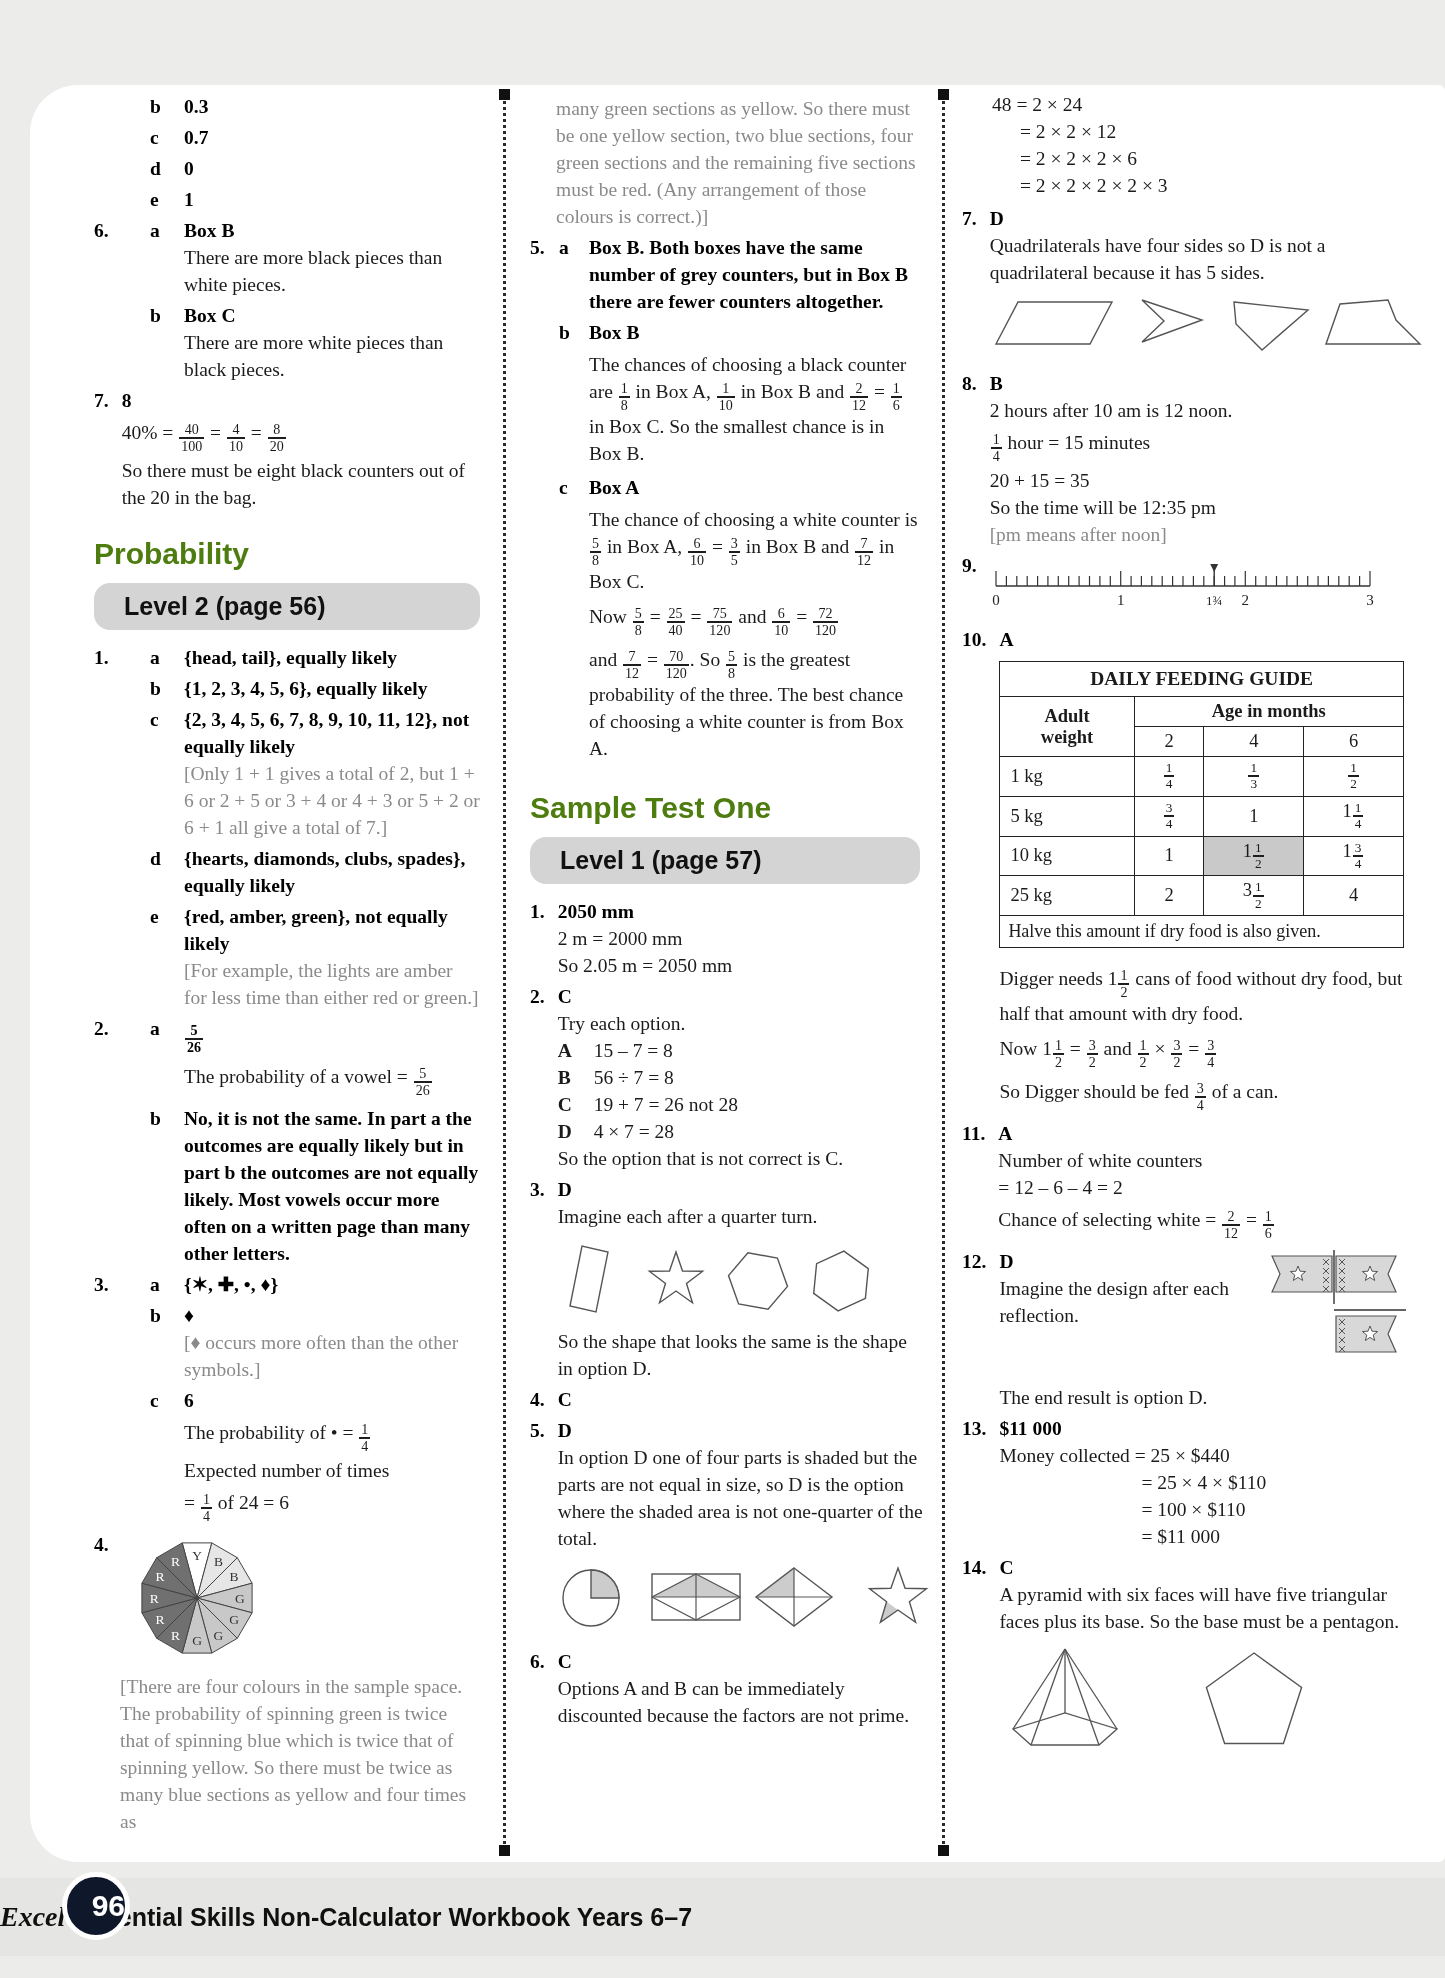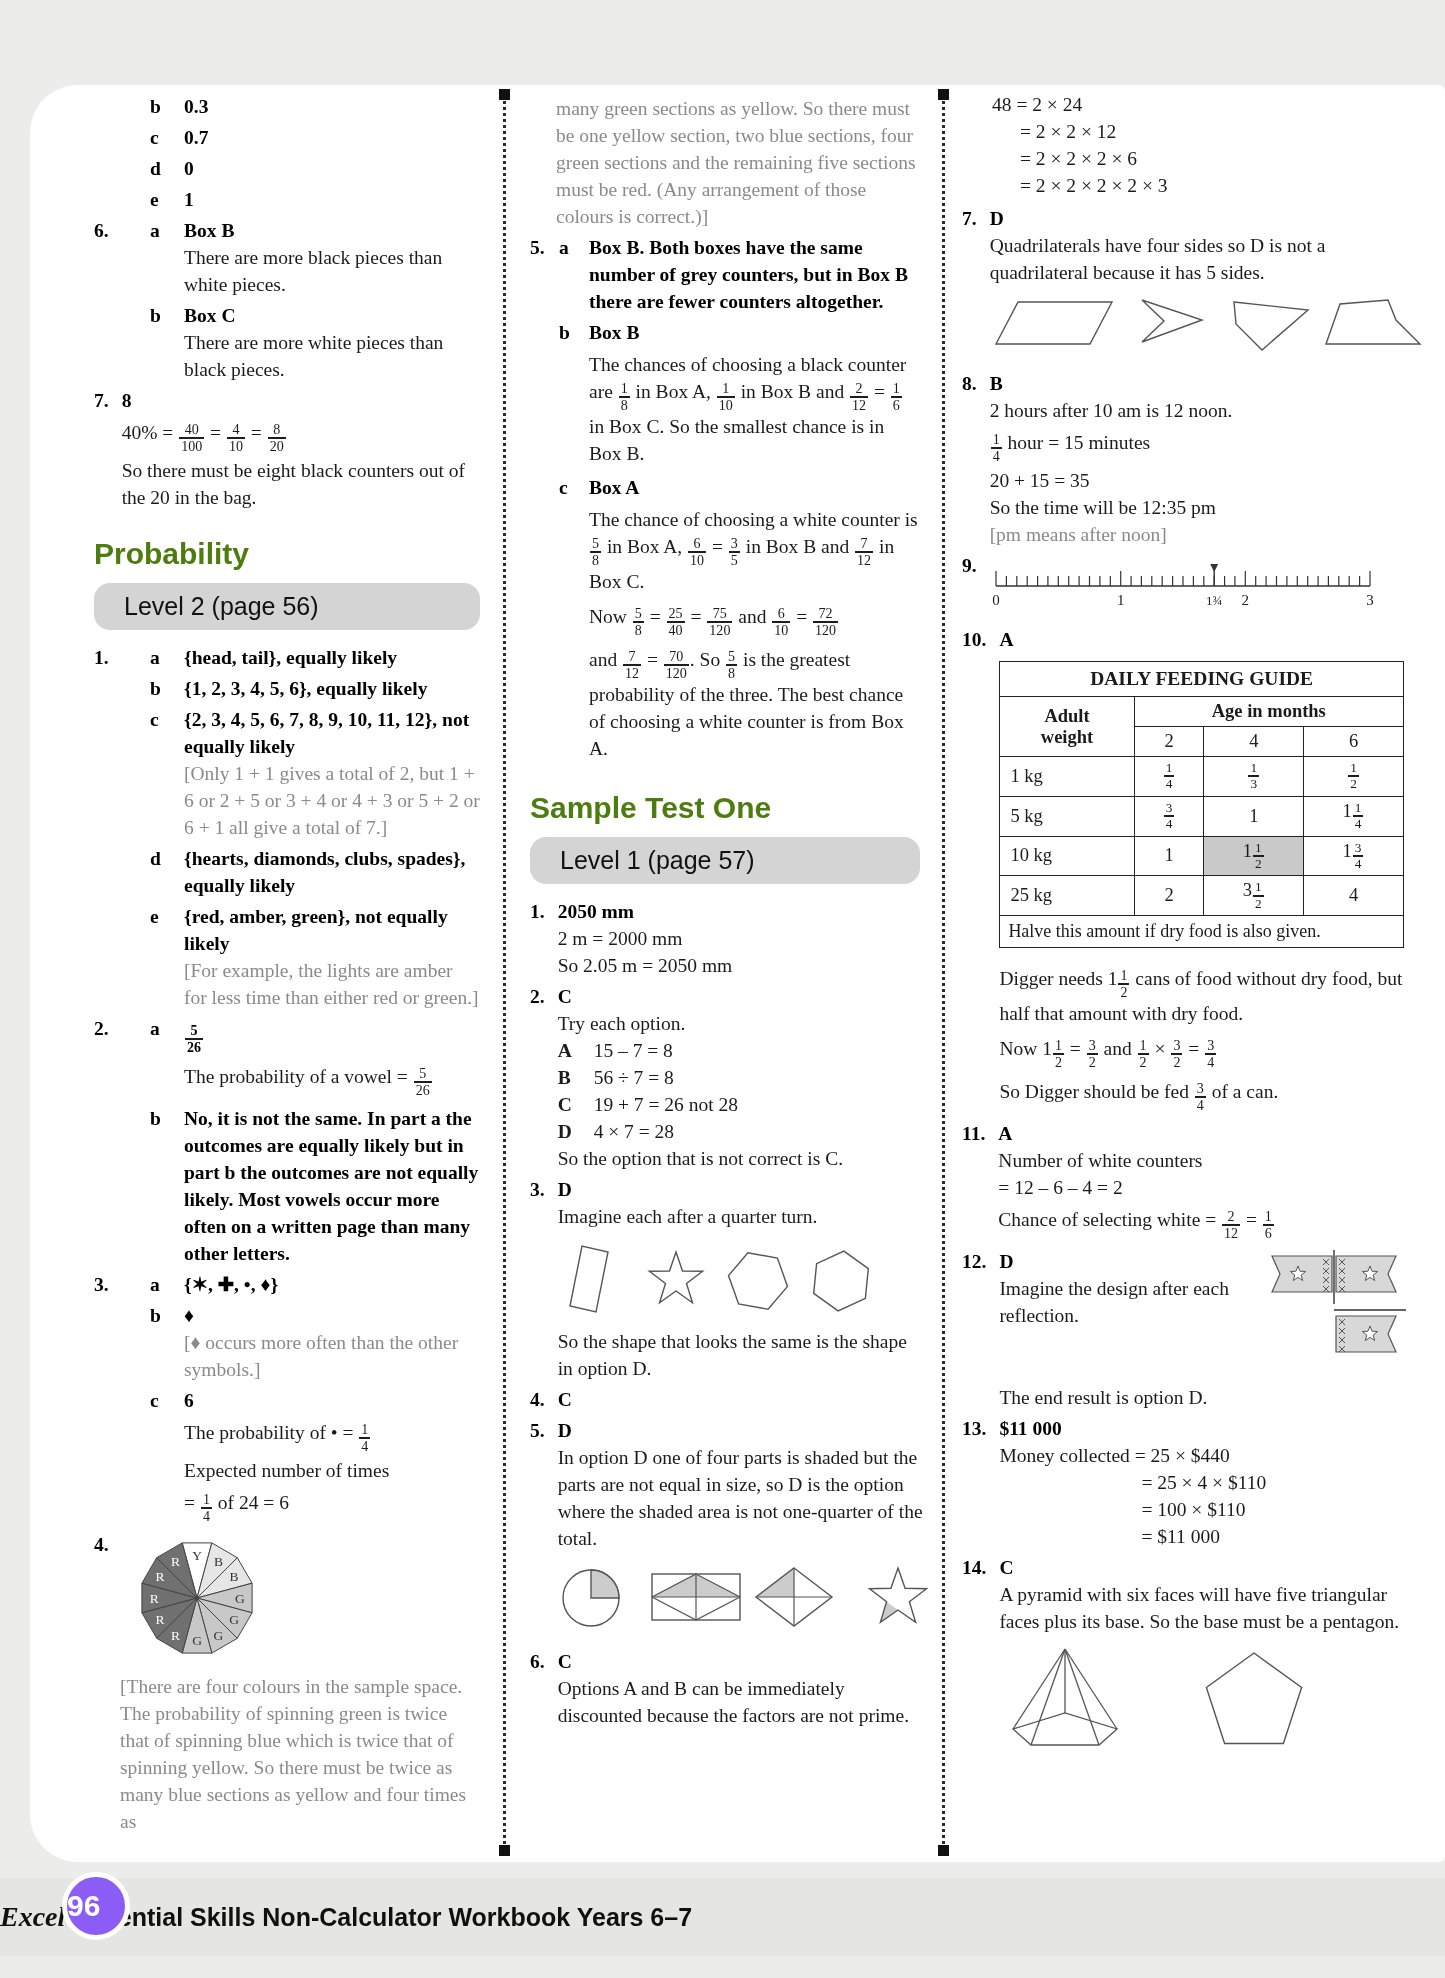--- a/index.html
+++ b/index.html
@@ -36,21 +36,21 @@
   .item{display:grid;grid-template-columns:var(--gn) var(--gl) 1fr;margin:2px 0 4px;}
   .item2{display:grid;grid-template-columns:max-content 1fr;margin:2px 0 4px;}
   .item2 .num{padding-right:13px;}
   .num,.let{font-weight:bold;font-size:19.5px;line-height:27px;color:#000;}
   .cont{margin:4px 0 4px 26px;}
   .cont2{margin:0 0 6px 30px;}
 
   .head{font-family:"Liberation Sans",sans-serif;font-weight:bold;font-size:30px;color:#4d7c0f;margin:26px 0 12px;}
   .pill{
     background:#d4d4d4;border-radius:16px;width:auto;
-    font-family:"Liberation Sans",sans-serif;font-weight:normal;font-size:25px;color:#111;
+    font-family:"Liberation Sans",sans-serif;font-weight:bold;font-size:25px;color:#111;
     padding:9px 10px 9px 30px;margin:4px 0 14px;
   }
 
   .fr{display:inline-block;vertical-align:-0.85em;text-align:center;font-size:0.72em;line-height:1.08;margin:0 1px;}
   .fr .fn{display:block;padding:0 2px;border-bottom:2px solid #1d1d1d;}
   .fr .fd{display:block;padding:0 2px;}
 
   .fig{margin:6px 0;}
   .figf{float:right;margin:0 0 6px 10px;}
 
@@ -63,23 +63,23 @@
   table.ftab .note{text-align:left;padding:5px 8px;font-size:18px;}
 
   .fstrip{
     position:absolute;left:0;top:1878px;width:1445px;height:78px;
     background:#e5e5e3;text-align:left;line-height:78px;white-space:nowrap;
   }
   .fbrand{font-family:"Liberation Serif",serif;font-style:italic;font-weight:bold;font-size:28px;color:#101010;margin-right:8px;}
   .ftitle{font-family:"Liberation Sans",sans-serif;font-weight:bold;font-size:25px;color:#101010;}
   .pnum{
     position:absolute;left:62px;top:1872px;width:68px;height:68px;box-sizing:border-box;
-    background:#8b5cf6;border:5px solid #ffffff;border-radius:50%;
+    background:#0f172a;border:5px solid #ffffff;border-radius:50%;
     color:#fff;font-family:"Liberation Sans",sans-serif;font-weight:bold;font-size:30px;
-    text-align:left;line-height:58px;
+    text-align:right;line-height:58px;
   }
   svg text{font-family:"Liberation Serif",serif;}
 </style>
 </head>
 <body>
 
 <div class="card">
   <div class="col" id="col-0">
       <div class="item">
         <div class="num"></div>

